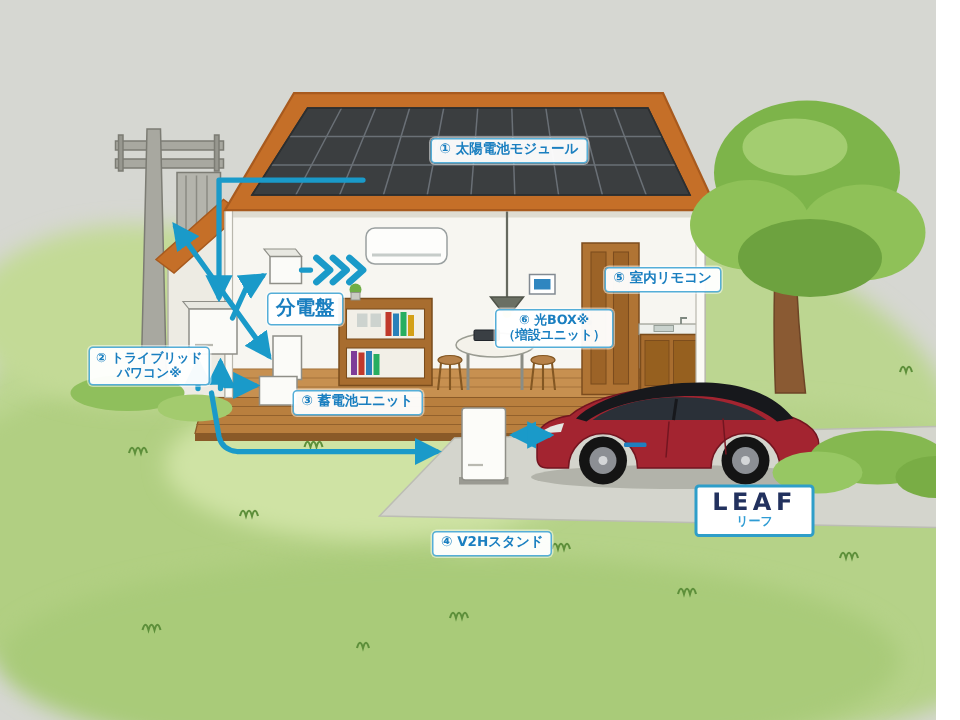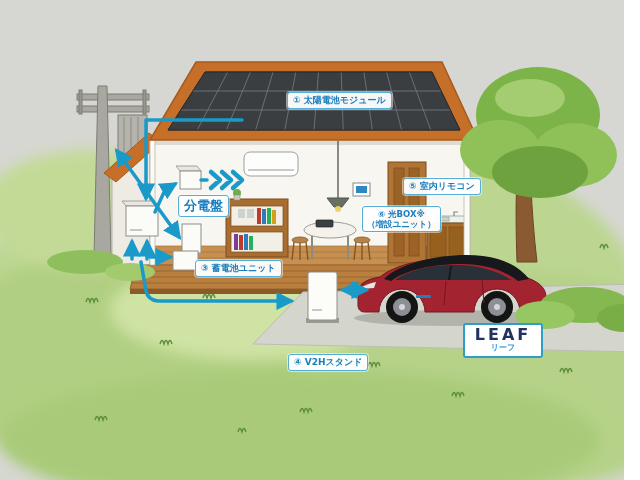--- a/index.html
+++ b/index.html
@@ -12,21 +12,21 @@
   .lbl{
     position:absolute;
     background:rgba(255,255,255,.96);
     border:1.5px solid #55aed8;
     border-radius:3px;
     color:#1a7fc0;
     font-size:9px;font-weight:bold;
     padding:2px 5px;white-space:nowrap;line-height:1.2;
     box-shadow:0 0 0 1px rgba(255,255,255,.5);
   }
-  .lbl.two{text-align:center;font-size:8.5px;padding:2px 4px;margin-left:32px;}
+  .lbl.two{text-align:center;font-size:8.5px;padding:2px 4px;}
   #leaf-badge{
     position:absolute;left:463px;top:323px;width:76px;
     background:#fff;border:2px solid #2e9ec9;border-radius:3px;
     text-align:center;padding:2px 0 3px 0;
   }
   #leaf-badge .en{
     display:block;font-size:16px;font-weight:700;letter-spacing:3px;
     color:#22315e;line-height:1.05;
   }
   #leaf-badge .jp{display:block;font-size:8px;font-weight:bold;color:#2f9cd4;line-height:1.1;}
@@ -264,20 +264,24 @@
   </g>
 </svg>
 
 <div class="lbl" style="left:287px;top:92px;">① 太陽電池モジュール</div>
 <div class="lbl" style="left:178px;top:195px;font-size:13px;">分電盤</div>
 <div class="lbl" style="left:370px;top:178px;margin-left:33px;">⑤ 室内リモコン</div>
 <div class="lbl two" style="left:330px;top:206px;">
   <span>⑥ 光BOX※</span><br>
   <span>（増設ユニット）</span>
 </div>
+<div class="lbl two" style="left:59px;top:231px;">
+  <span>② トライブリッド</span><br>
+  <span>パワコン※</span>
+</div>
 <div class="lbl" style="left:195px;top:260px;">③ 蓄電池ユニット</div>
 <div class="lbl" style="left:288px;top:327px;margin-top:27px;">④ V2Hスタンド</div>
 
 <div id="leaf-badge">
   <span class="en">LEAF</span>
   <span class="jp">リーフ</span>
 </div>
 
 </div>
 

